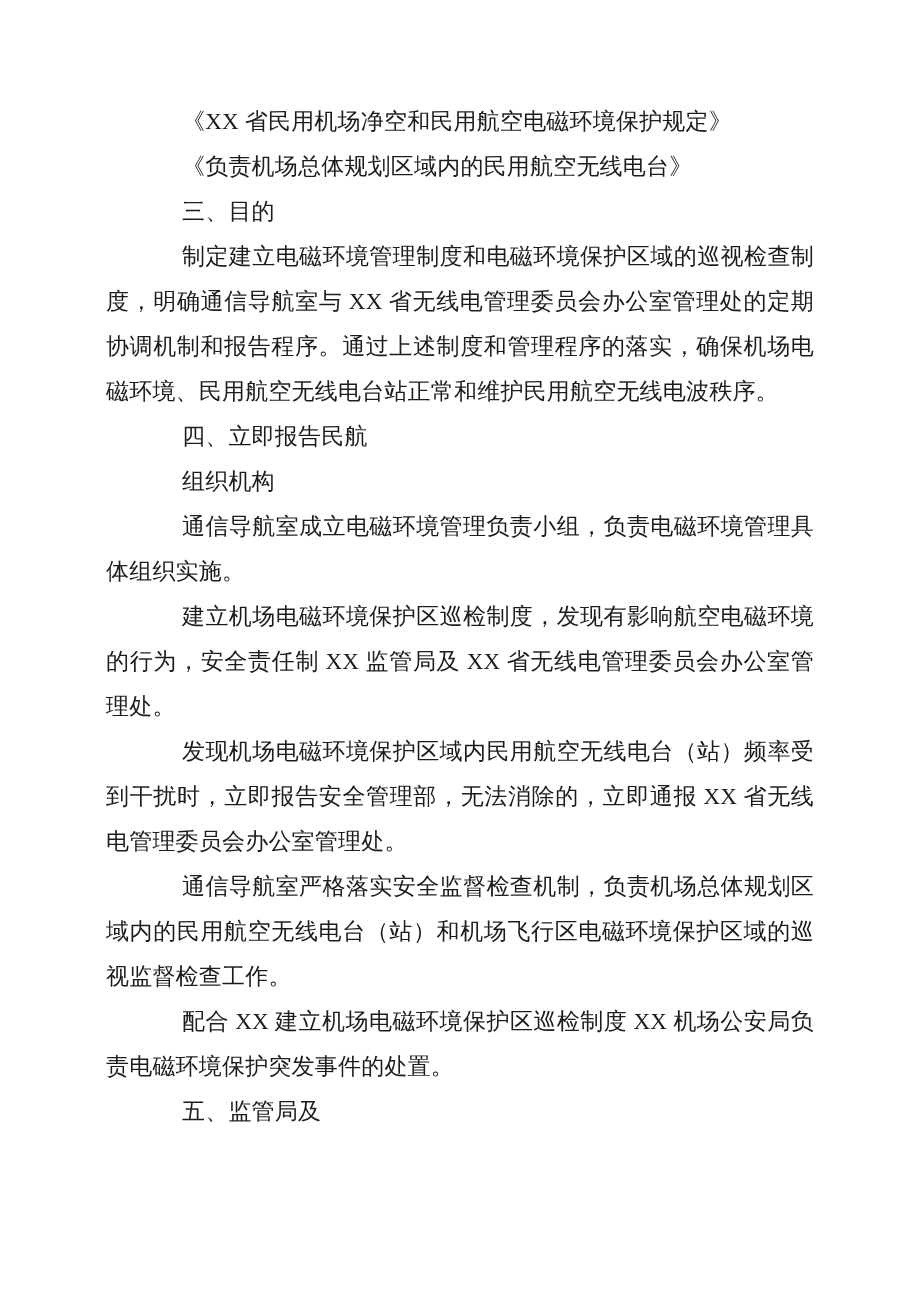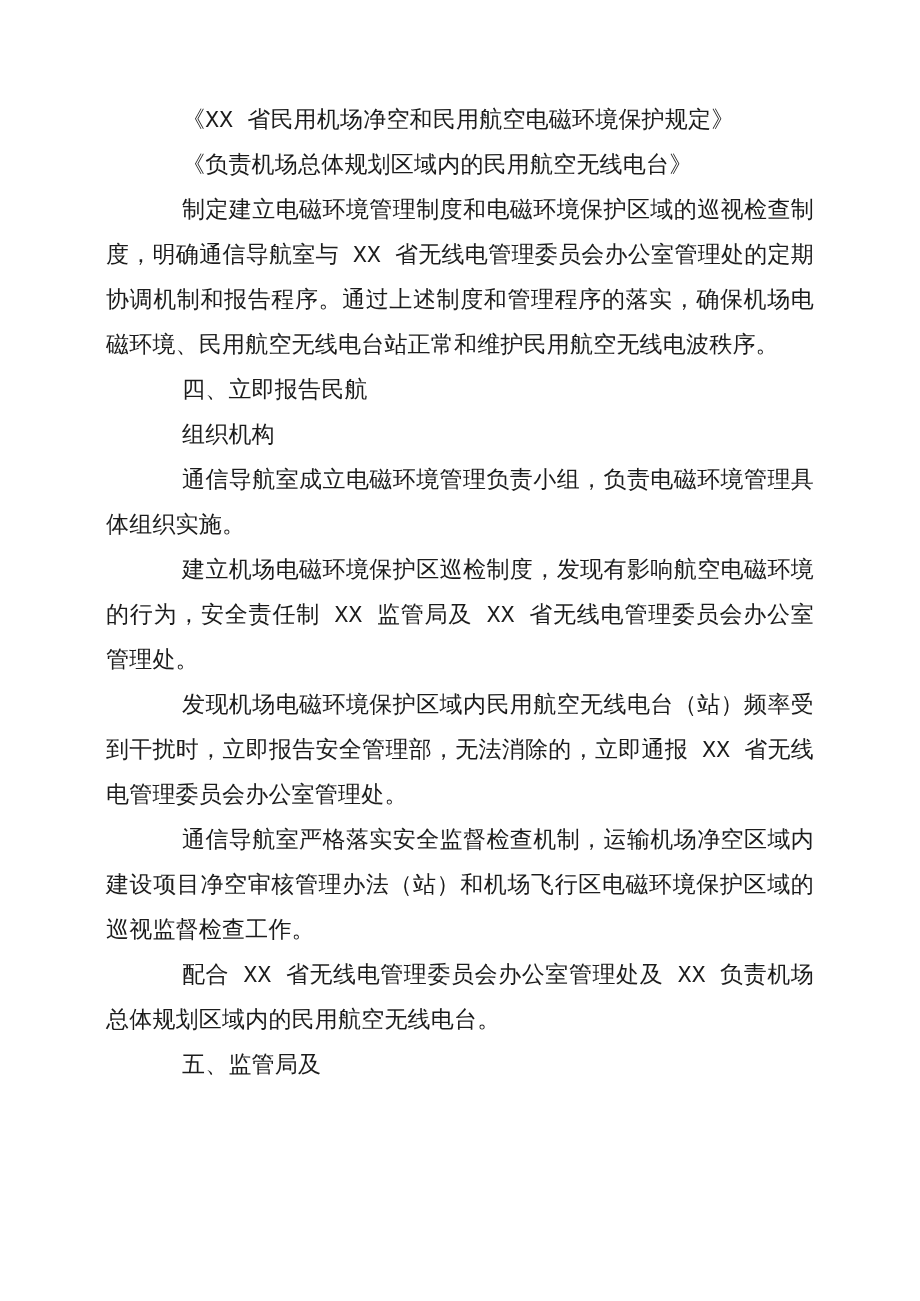--- a/index.html
+++ b/index.html
@@ -11,21 +11,21 @@
     position: relative;
     width: 920px;
     height: 1301px;
     background: #ffffff;
     overflow: hidden;
   }
   .content {
     box-sizing: border-box;
     width: 920px;
     padding: 99px 106px 0 106px;
-    font-family: Liberation Mono, monospace;
+    font-family: Liberation Serif, serif;
     font-size: 23px;
     line-height: 45px;
     letter-spacing: 0.2px;
     color: #1c1c1c;
     text-align: justify;
     text-justify: inter-ideograph;
   }
   .content p {
     margin: 0;
     padding: 0;
@@ -34,23 +34,24 @@
   }
 </style>
 </head>
 <body>
 
 <div class="page">
   <div class="content" style="color: rgb(28, 28, 28);">
 
   <p>《XX 省民用机场净空和民用航空电磁环境保护规定》</p>
       <p>《负责机场总体规划区域内的民用航空无线电台》</p>
+      <p>三、目的</p>
       <p>制定建立电磁环境管理制度和电磁环境保护区域的巡视检查制度，明确通信导航室与 XX 省无线电管理委员会办公室管理处的定期协调机制和报告程序。通过上述制度和管理程序的落实，确保机场电磁环境、民用航空无线电台站正常和维护民用航空无线电波秩序。</p>
       <p>四、立即报告民航</p>
       <p>组织机构</p>
       <p>通信导航室成立电磁环境管理负责小组，负责电磁环境管理具体组织实施。</p>
       <p>建立机场电磁环境保护区巡检制度，发现有影响航空电磁环境的行为，安全责任制 XX 监管局及 XX 省无线电管理委员会办公室管理处。</p>
       <p>发现机场电磁环境保护区域内民用航空无线电台（站）频率受到干扰时，立即报告安全管理部，无法消除的，立即通报 XX 省无线电管理委员会办公室管理处。</p>
-      <p>通信导航室严格落实安全监督检查机制，运输机场净空区域内建设项目净空审核管理办法（站）和机场飞行区电磁环境保护区域的巡视监督检查工作。</p>
-      <p>配合 XX 省无线电管理委员会办公室管理处及 XX 负责机场总体规划区域内的民用航空无线电台。</p>
+      <p>通信导航室严格落实安全监督检查机制，负责机场总体规划区域内的民用航空无线电台（站）和机场飞行区电磁环境保护区域的巡视监督检查工作。</p>
+      <p>配合 XX 建立机场电磁环境保护区巡检制度 XX 机场公安局负责电磁环境保护突发事件的处置。</p>
       <p>五、监管局及</p>
     </div>
 </div>
 
 </body></html>

